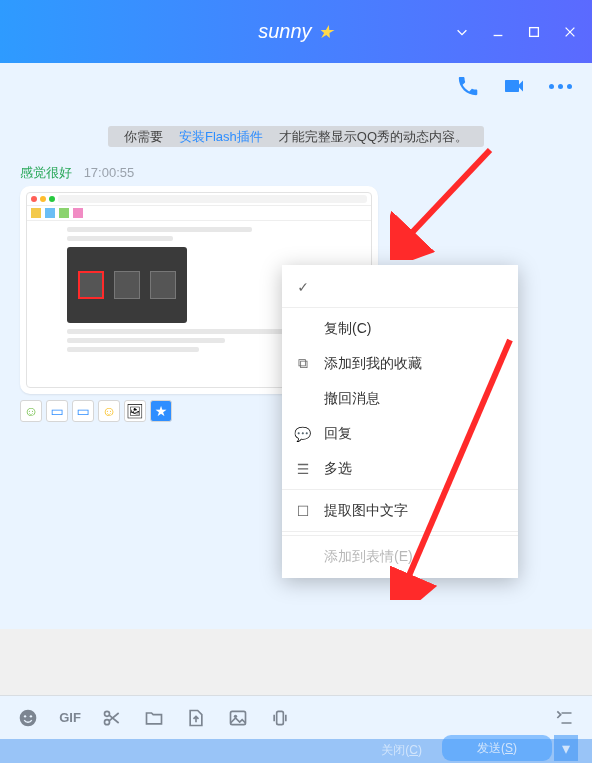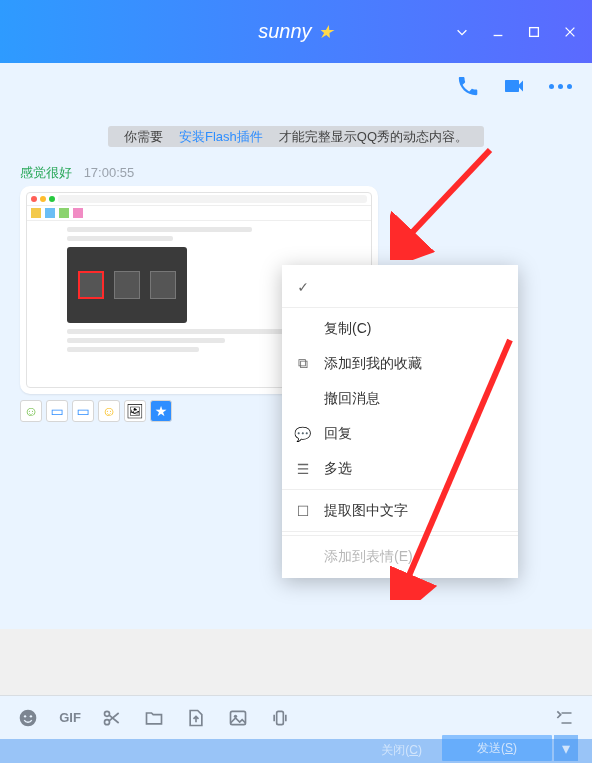--- a/index.html
+++ b/index.html
@@ -82,21 +82,21 @@
 }
 .tb-ico{width:20px;height:20px;color:#7c8591;cursor:pointer;display:flex;align-items:center;justify-content:center}
 .tb-ico svg{width:20px;height:20px;fill:#7c8591}
 .spacer{flex:1}
 
 
 .bottom-bar{
   position:absolute;left:0;bottom:0;width:100%;height:24px;background:#2e8eff;opacity:.45;
 }
 .close-btn{position:absolute;right:170px;bottom:4px;color:#fff;font-size:12px;opacity:.55}
-.send-btn{position:absolute;right:40px;bottom:2px;width:110px;height:26px;background:#3f9bff;border-radius:1px;color:#fff;font-size:12px;display:flex;align-items:center;justify-content:center;opacity:.55}
+.send-btn{position:absolute;right:40px;bottom:2px;width:110px;height:26px;background:#3f9bff;border-radius:9px;color:#fff;font-size:12px;display:flex;align-items:center;justify-content:center;opacity:.55}
 .send-drop{position:absolute;right:14px;bottom:2px;width:24px;height:26px;background:#3992f6;display:flex;align-items:center;justify-content:center;color:#fff;opacity:.55}
 
 
 .arrow{position:absolute;pointer-events:none;z-index:200}
 </style>
 </head>
 <body>
 
 <div class="header">
   <div class="title-wrap">

